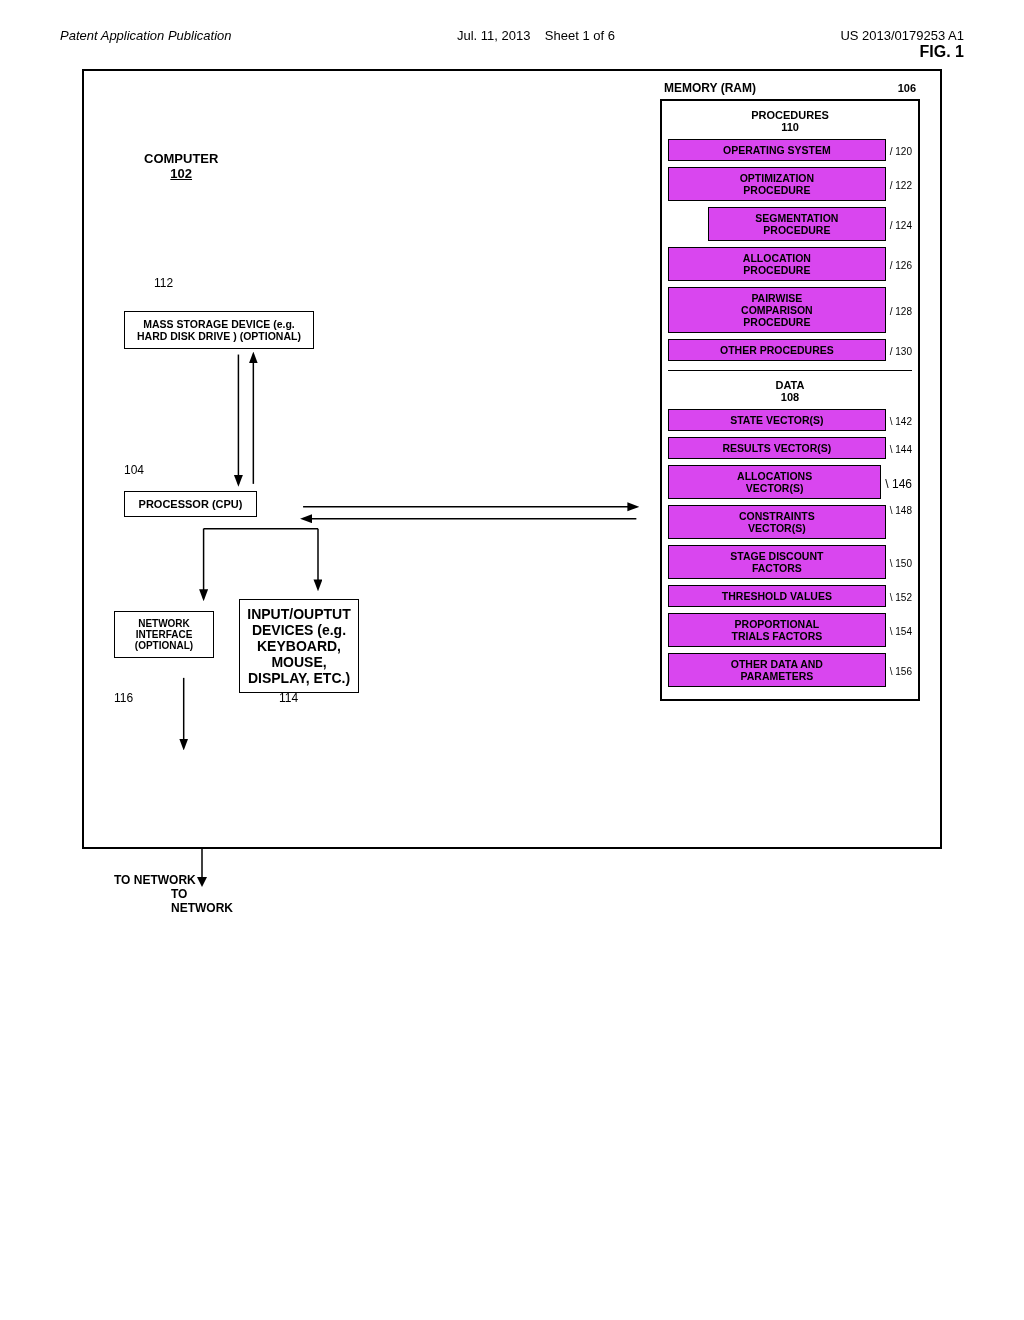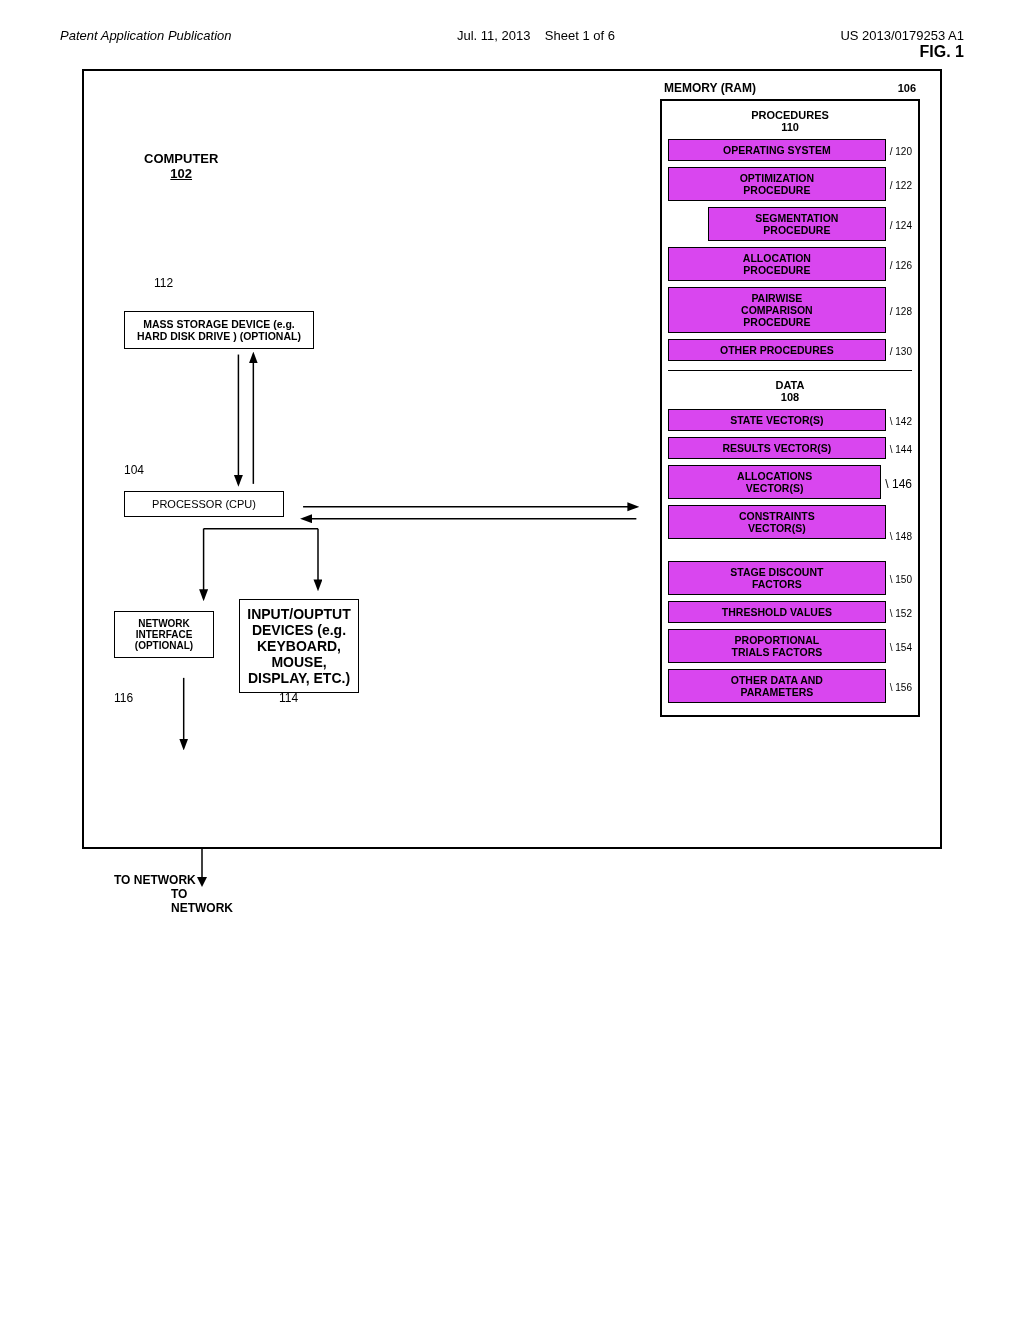--- a/index.html
+++ b/index.html
@@ -110,22 +110,22 @@
 
     
     .processor-box {
       position: absolute;
       left: 40px;
       top: 420px;
       border: 1.5px solid #000;
       padding: 6px 12px;
       text-align: center;
       font-size: 11px;
-      font-weight: normal;
-      width: 160px;
+      font-weight: bold;
+      width: 133px;
     }
 
     
     .mass-storage-box {
       position: absolute;
       left: 40px;
       top: 240px;
       border: 1.5px solid #000;
       padding: 6px 8px;
       text-align: center;
@@ -347,21 +347,21 @@
         <div style="display:flex; align-items:center; margin-bottom:3px;">
           <div class="data-box" style="flex:1;">RESULTS VECTOR(S)</div>
           <div style="font-size:10px; margin-left:4px; white-space:nowrap;">\ 144</div>
         </div>
 
         <div style="display:flex; align-items:center; margin-bottom:3px;">
           <div class="data-box" style="flex:1;">ALLOCATIONS<br>VECTOR(S)</div>
           <div style="font-size:12px; margin-left:4px; white-space:nowrap;">\ 146</div>
         </div>
 
-        <div style="display:flex; align-items:flex-end; margin-bottom:19px;">
+        <div style="display:flex; align-items:flex-start; margin-bottom:3px;">
           <div class="data-box" style="flex:1;">CONSTRAINTS<br>VECTOR(S)</div>
           <div style="font-size:10px; margin-left:4px; white-space:nowrap;">\ 148</div>
         </div>
 
         <div style="display:flex; align-items:center; margin-bottom:3px;">
           <div class="data-box" style="flex:1;">STAGE DISCOUNT<br>FACTORS</div>
           <div style="font-size:10px; margin-left:4px; white-space:nowrap;">\ 150</div>
         </div>
 
         <div style="display:flex; align-items:center; margin-bottom:3px;">

